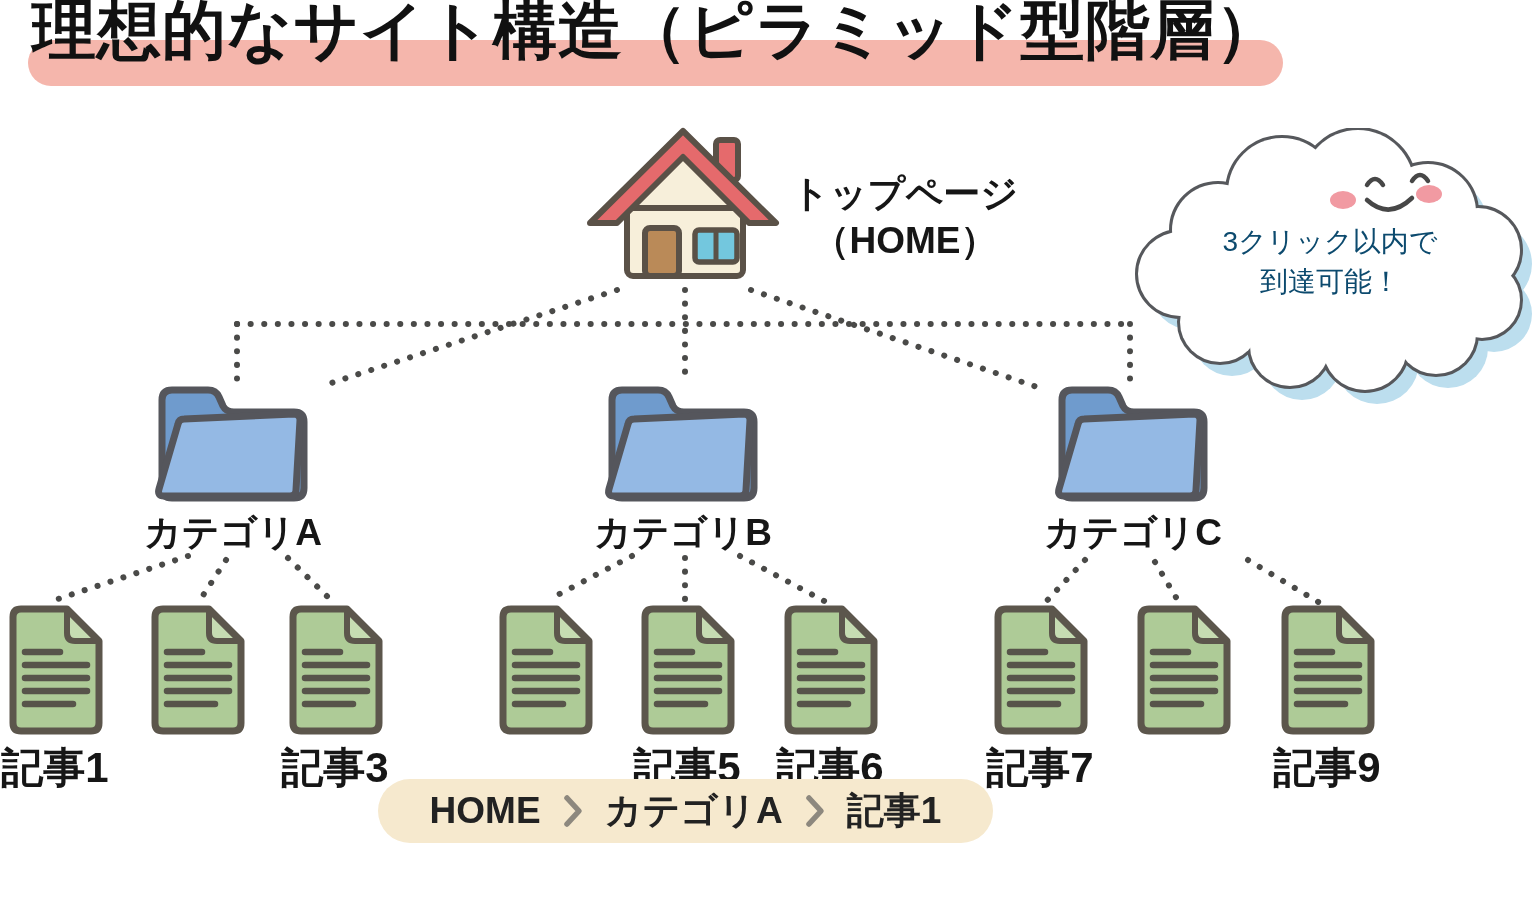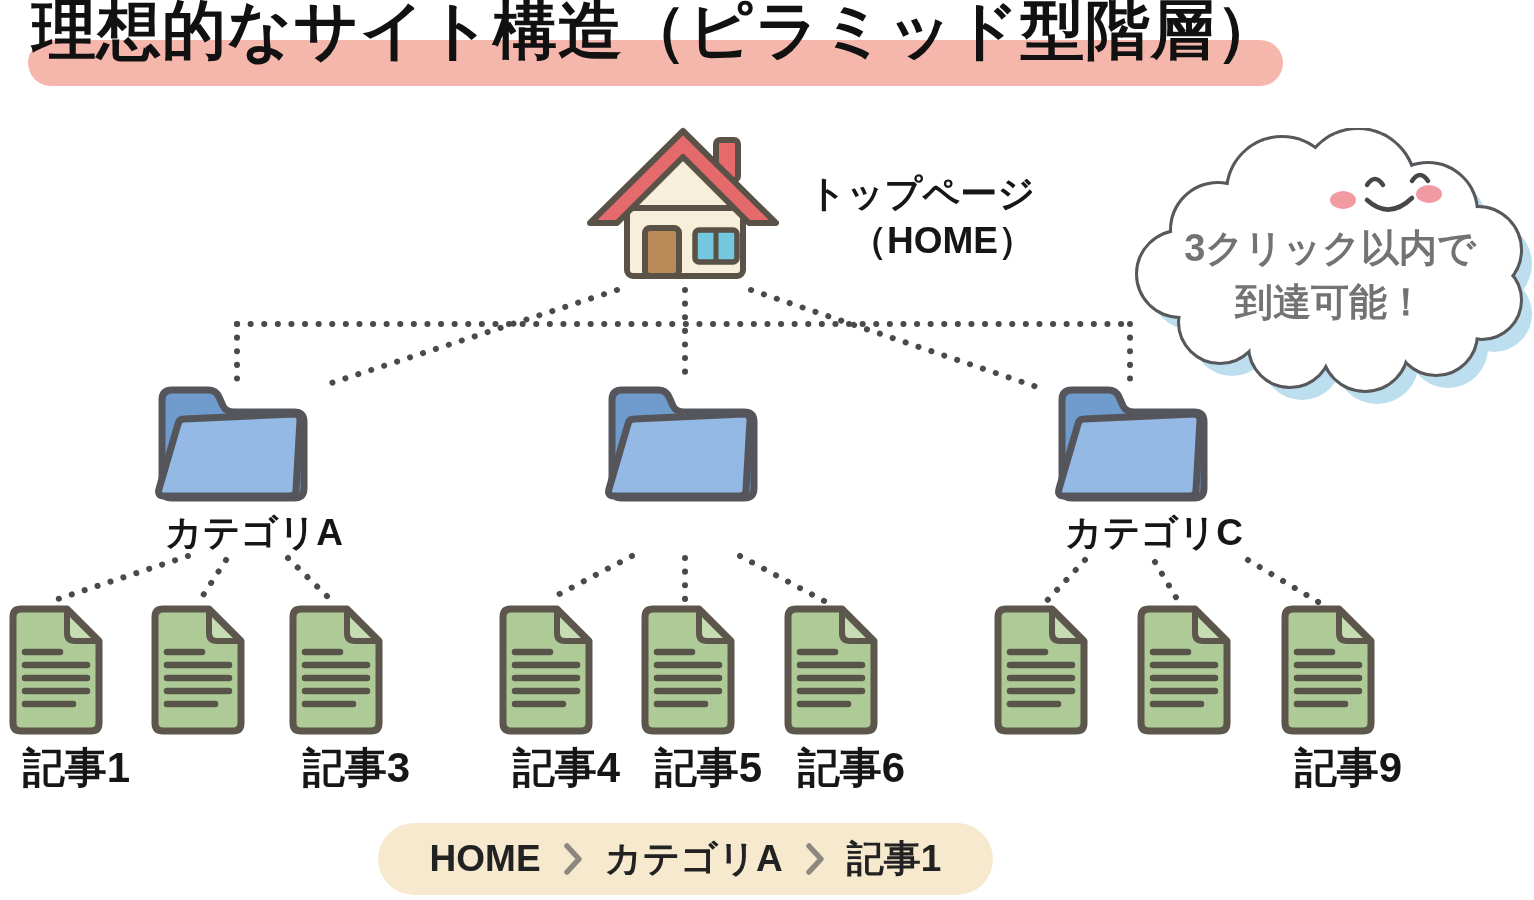--- a/index.html
+++ b/index.html
@@ -22,35 +22,35 @@
   }
 
   
   .connector-svg{position:absolute;left:0;top:0;width:1534px;height:900px;pointer-events:none;}
   .dot{
     fill:none;stroke:var(--line-gray,#4a4a48);stroke-width:6;
     stroke-linecap:round;stroke-dasharray:0.1 13.5;
   }
 
   
-  .node-label{font-weight:900;text-align:right;color:#161616;}
+  .node-label{font-weight:900;text-align:center;color:#161616;}
   .home-label{left:775px;top:170px;width:260px;font-size:37px;line-height:1.28;}
   .cat-label{top:508px;width:220px;font-size:37px;}
   .art-label{top:740px;width:150px;font-size:42px;}
 
   
   .cloud-text{
     left:1165px;top:222px;width:330px;text-align:center;
-    font-size:38px;font-weight:700;line-height:1.42;color:#737373;z-index:3;
+    font-size:28px;font-weight:400;line-height:1.42;color:#0c4a6e;z-index:3;
   }
   .cloud-text span{display:block;}
 
   
   .breadcrumb{
-    left:378px;top:823px;width:615px;height:72px;box-sizing:border-box;
+    left:378px;top:779px;width:615px;height:64px;box-sizing:border-box;
     background:var(--breadcrumb-bg,#f6e9ce);border-radius:36px;
     display:flex;align-items:center;justify-content:center;gap:22px;
   }
   .crumb{font-size:37px;font-weight:900;color:#222;}
   .chev{display:flex;align-items:center;}
 </style>
 </head>
 <body>
 
 <div id="canvas">
@@ -177,20 +177,21 @@
       <use href="#sym-folder"></use>
     </svg>
   <svg class="abs" style="left:598px;top:370px;width:170px;height:140px" viewBox="0 0 170 140">
       <use href="#sym-folder"></use>
     </svg>
   <svg class="abs" style="left:1048px;top:370px;width:170px;height:140px" viewBox="0 0 170 140">
       <use href="#sym-folder"></use>
     </svg>
 
   <div class="abs node-label cat-label" style="left:123px">カテゴリA</div>
+  <div class="abs node-label cat-label" style="left:573px">カテゴリB</div>
   <div class="abs node-label cat-label" style="left:1023px">カテゴリC</div>
 
   <svg class="abs" style="left:5px;top:604px;width:100px;height:132px" viewBox="0 0 100 132">
       <use href="#sym-doc"></use>
     </svg>
   <svg class="abs" style="left:147px;top:604px;width:100px;height:132px" viewBox="0 0 100 132">
       <use href="#sym-doc"></use>
     </svg>
   <svg class="abs" style="left:285px;top:604px;width:100px;height:132px" viewBox="0 0 100 132">
       <use href="#sym-doc"></use>
@@ -209,23 +210,23 @@
     </svg>
   <svg class="abs" style="left:1133px;top:604px;width:100px;height:132px" viewBox="0 0 100 132">
       <use href="#sym-doc"></use>
     </svg>
   <svg class="abs" style="left:1277px;top:604px;width:100px;height:132px" viewBox="0 0 100 132">
       <use href="#sym-doc"></use>
     </svg>
 
   <div class="abs node-label art-label" style="left:-20px">記事1</div>
   <div class="abs node-label art-label" style="left:260px">記事3</div>
-  <div class="abs node-label art-label" style="left:470px">記事4</div>
   <div class="abs node-label art-label" style="left:612px">記事5</div>
   <div class="abs node-label art-label" style="left:755px">記事6</div>
+  <div class="abs node-label art-label" style="left:965px">記事7</div>
   <div class="abs node-label art-label" style="left:1252px">記事9</div>
 
   <div class="abs breadcrumb">
     <span class="crumb">HOME</span>
     <span class="chev">
       <svg width="20" height="34" viewBox="0 0 20 34">
           <path d="M4,4 L16,17 L4,30" fill="none" stroke="var(--chevron-gray)" stroke-width="5.5" stroke-linecap="round" stroke-linejoin="round"></path>
         </svg>
     </span>
     <span class="crumb">カテゴリA</span>

